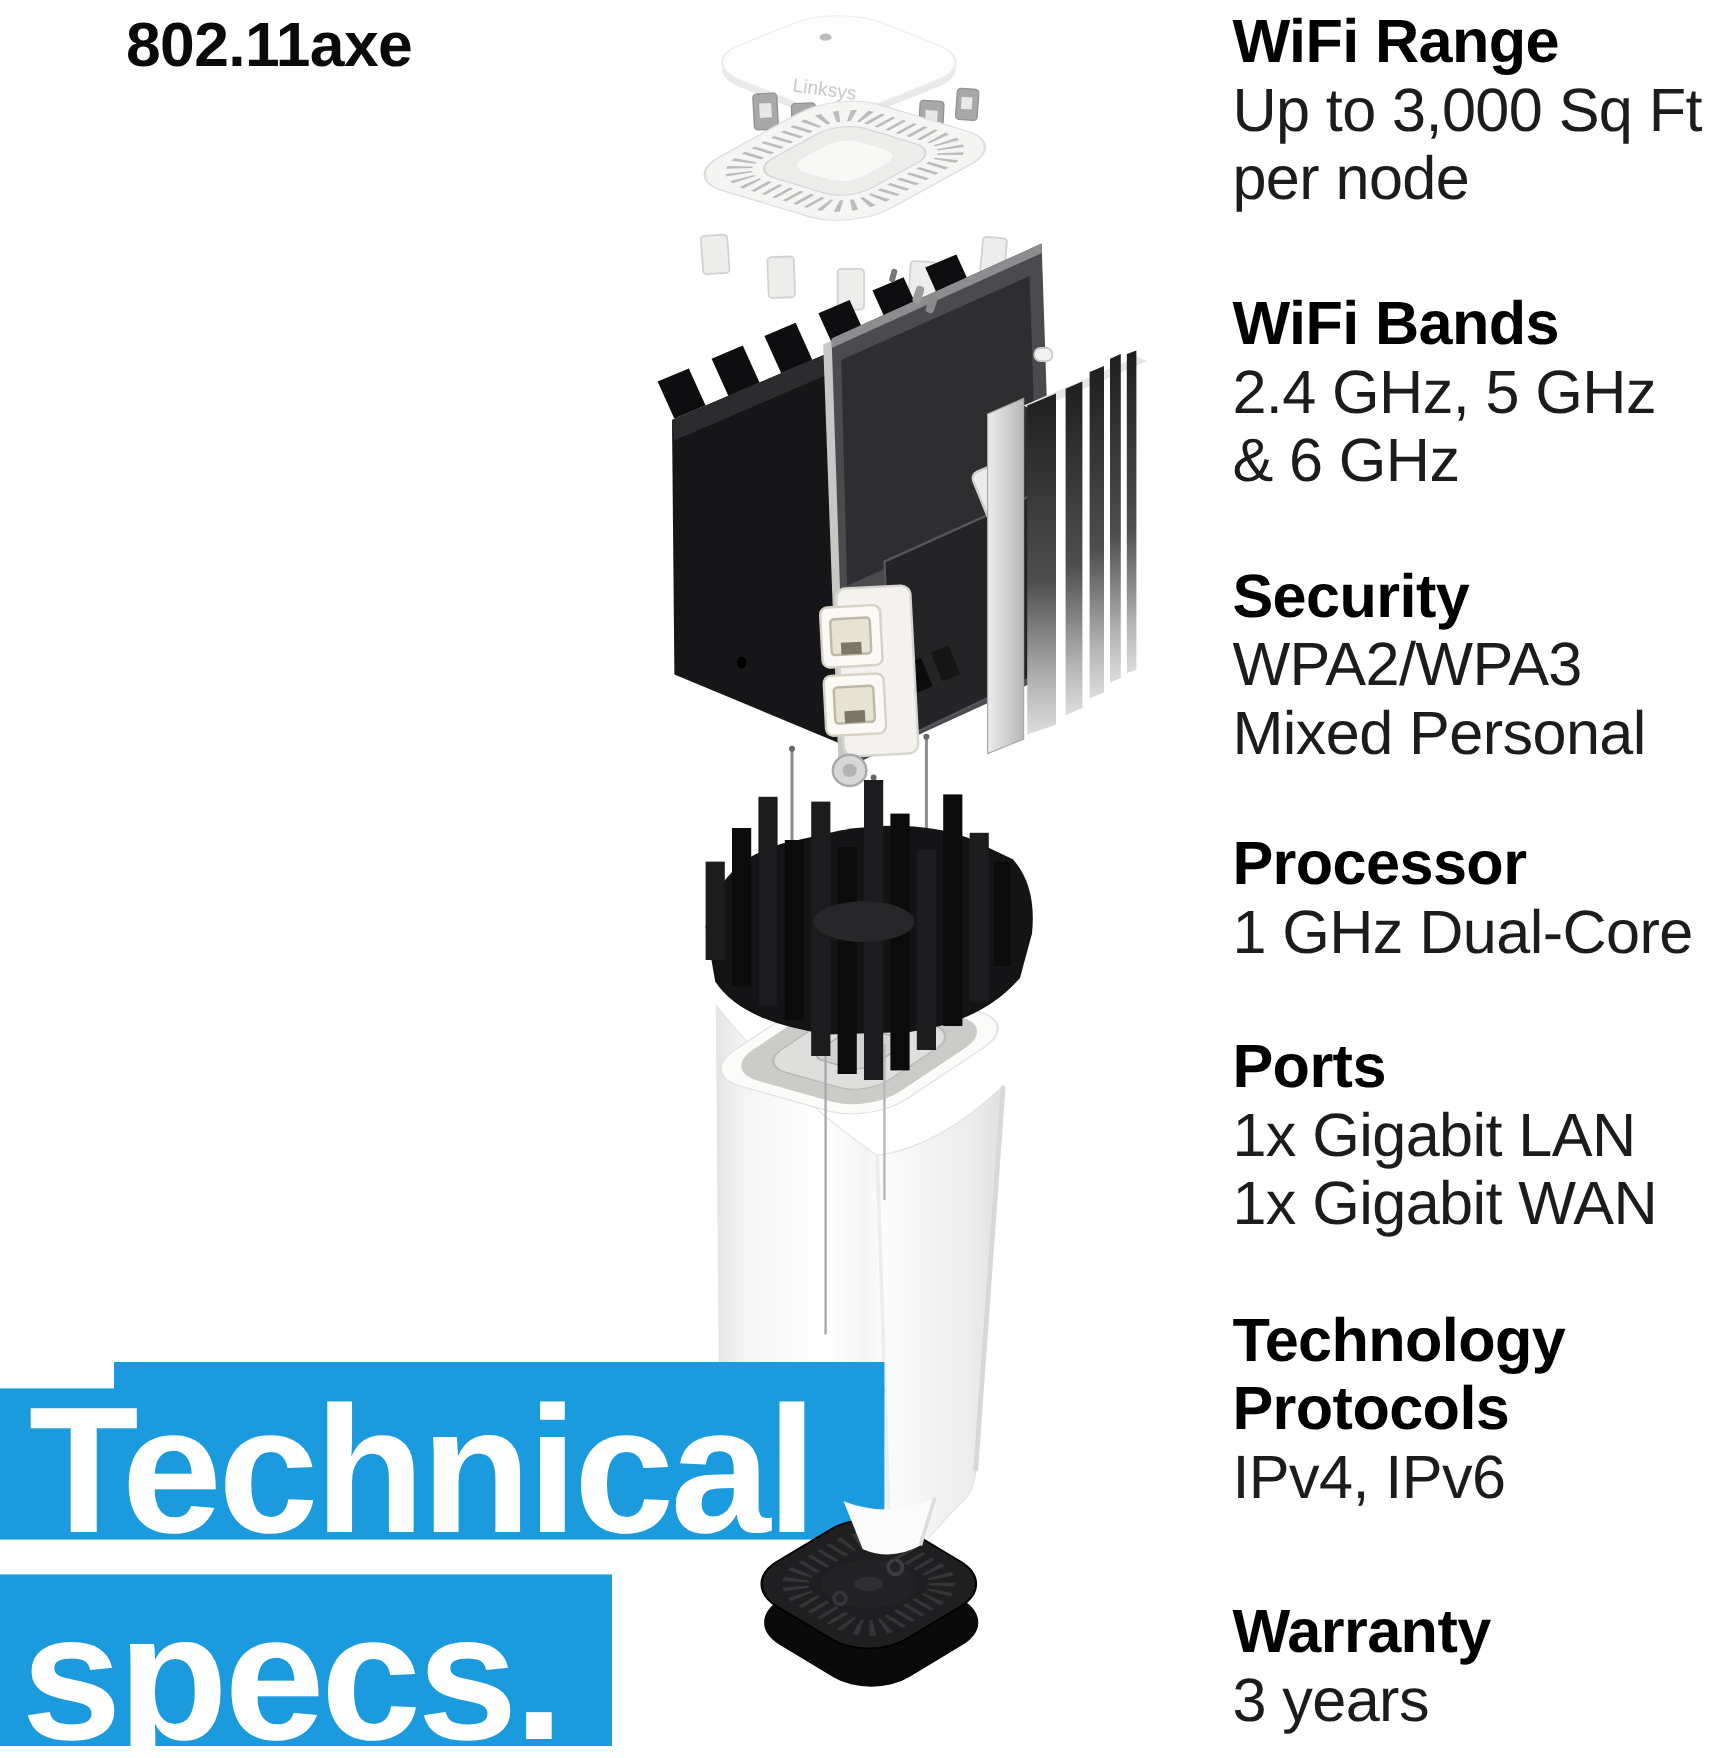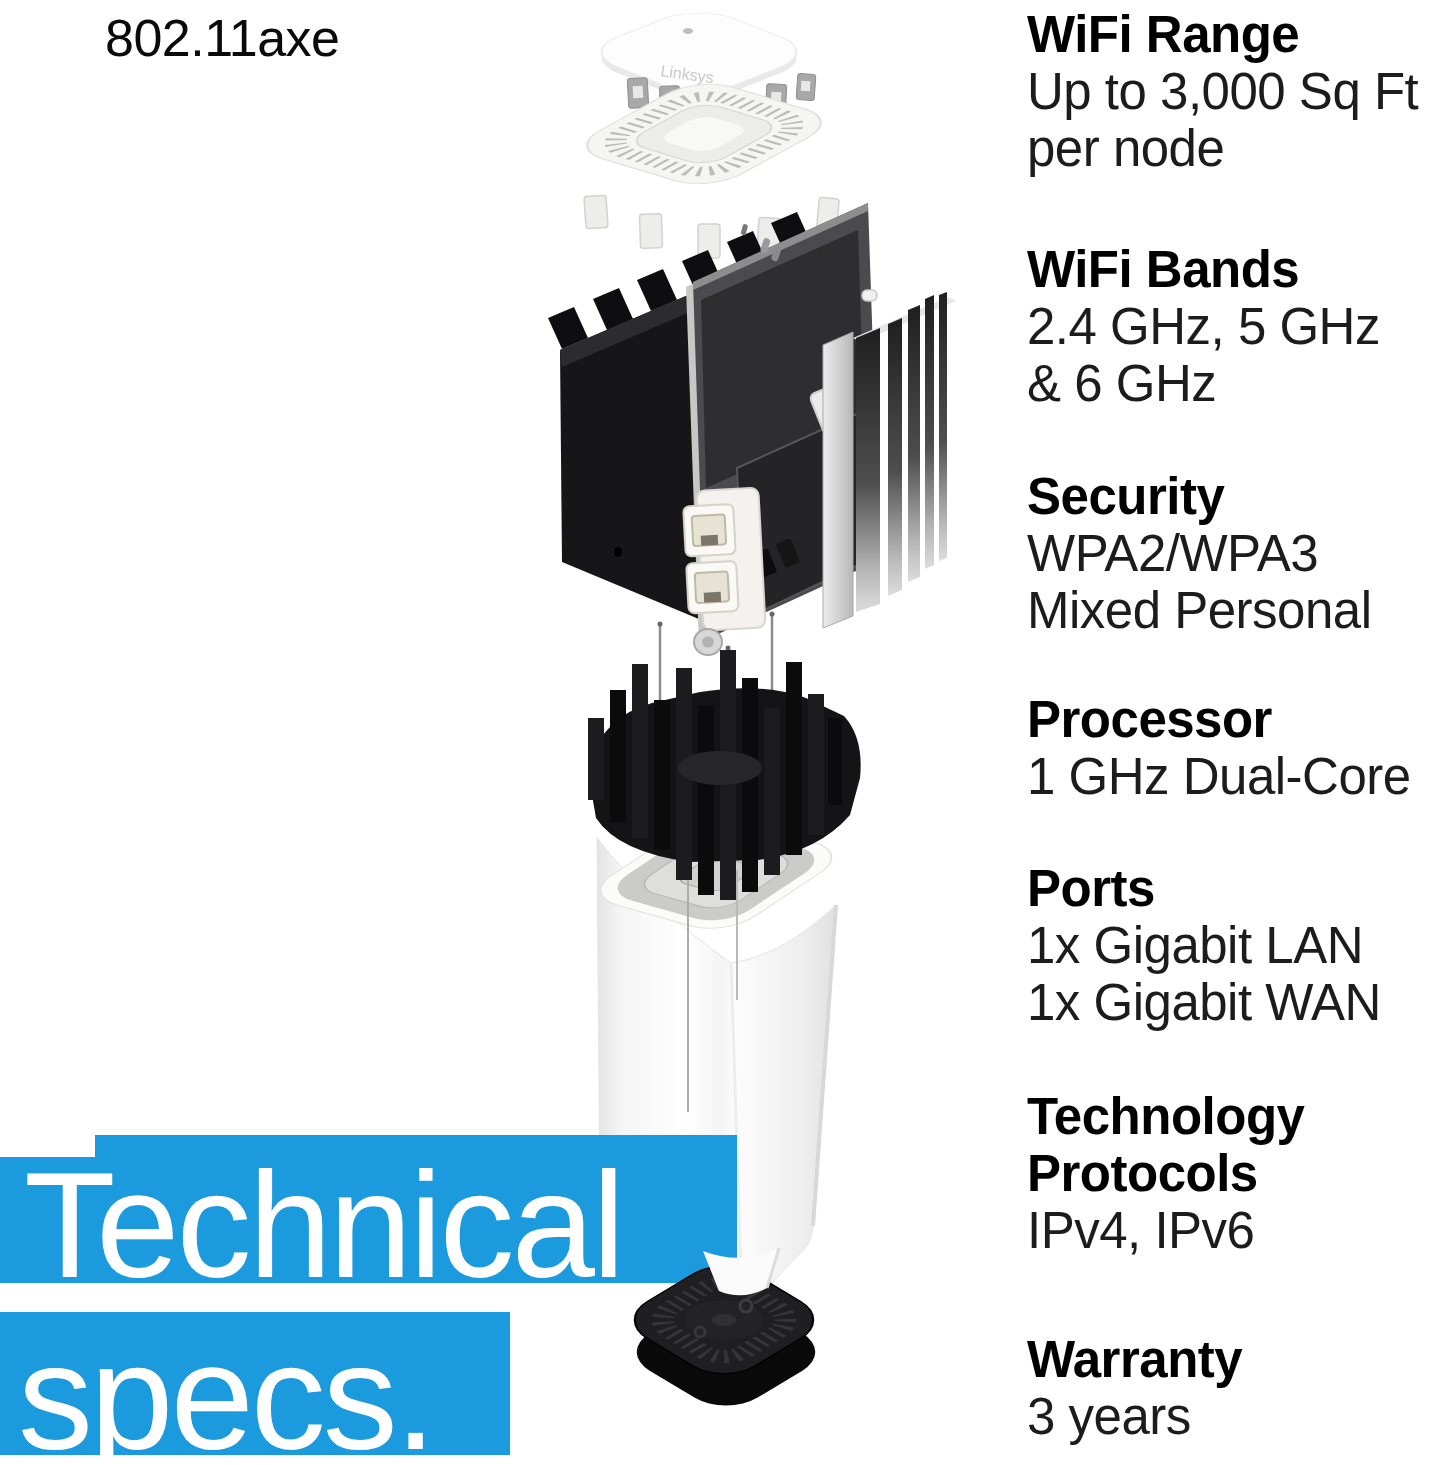--- a/index.html
+++ b/index.html
@@ -2,33 +2,33 @@
 <html><head>
 <meta charset="utf-8">
 <style>
   html,body{margin:0;padding:0;background:#ffffff;}
   body{width:1445px;height:1465px;position:relative;overflow:hidden;
        font-family:"Liberation Sans", sans-serif;}
   .page{position:absolute;inset:0;}
 
   
   .headline{position:absolute;left:105px;top:8px;z-index:4;
-    font-weight:normal;font-size:52px;line-height:60px;color:#0a0a0a;letter-spacing:-0.5px;text-align:right;}
+    font-weight:bold;font-size:52px;line-height:60px;color:#0a0a0a;letter-spacing:-0.5px;text-align:right;}
 
   
   .spec{position:absolute;left:1027px;width:420px;z-index:4;color:#1c1c1c;}
   .spec h3{margin:0;font-size:51px;line-height:57px;font-weight:bold;color:#000;letter-spacing:-0.5px;}
   .spec .line{font-size:51px;line-height:57px;letter-spacing:-0.5px;}
 
   
   .banner-block{position:absolute;background:#1b9ade;z-index:2;}
   #banner-main{left:0;top:1157px;width:737px;height:126px;}
   #banner-step{left:95px;top:1135px;width:642px;height:26px;}
   #banner-specs{left:0;top:1312px;width:510px;height:143px;}
-  .banner-word{position:absolute;z-index:2;color:#ffffff;font-weight:normal;
+  .banner-word{position:absolute;z-index:2;color:#ffffff;font-weight:bold;
     font-size:150px;line-height:150px;letter-spacing:-3px;white-space:nowrap;}
   #banner-word1{left:24px;top:1150px;}
   #banner-word2{left:18px;top:1322px;}
 
   svg.layer{position:absolute;left:0;top:0;pointer-events:none;}
   #device-svg{z-index:1;}
   #base-svg{z-index:3;}
 </style>
 </head>
 <body>

